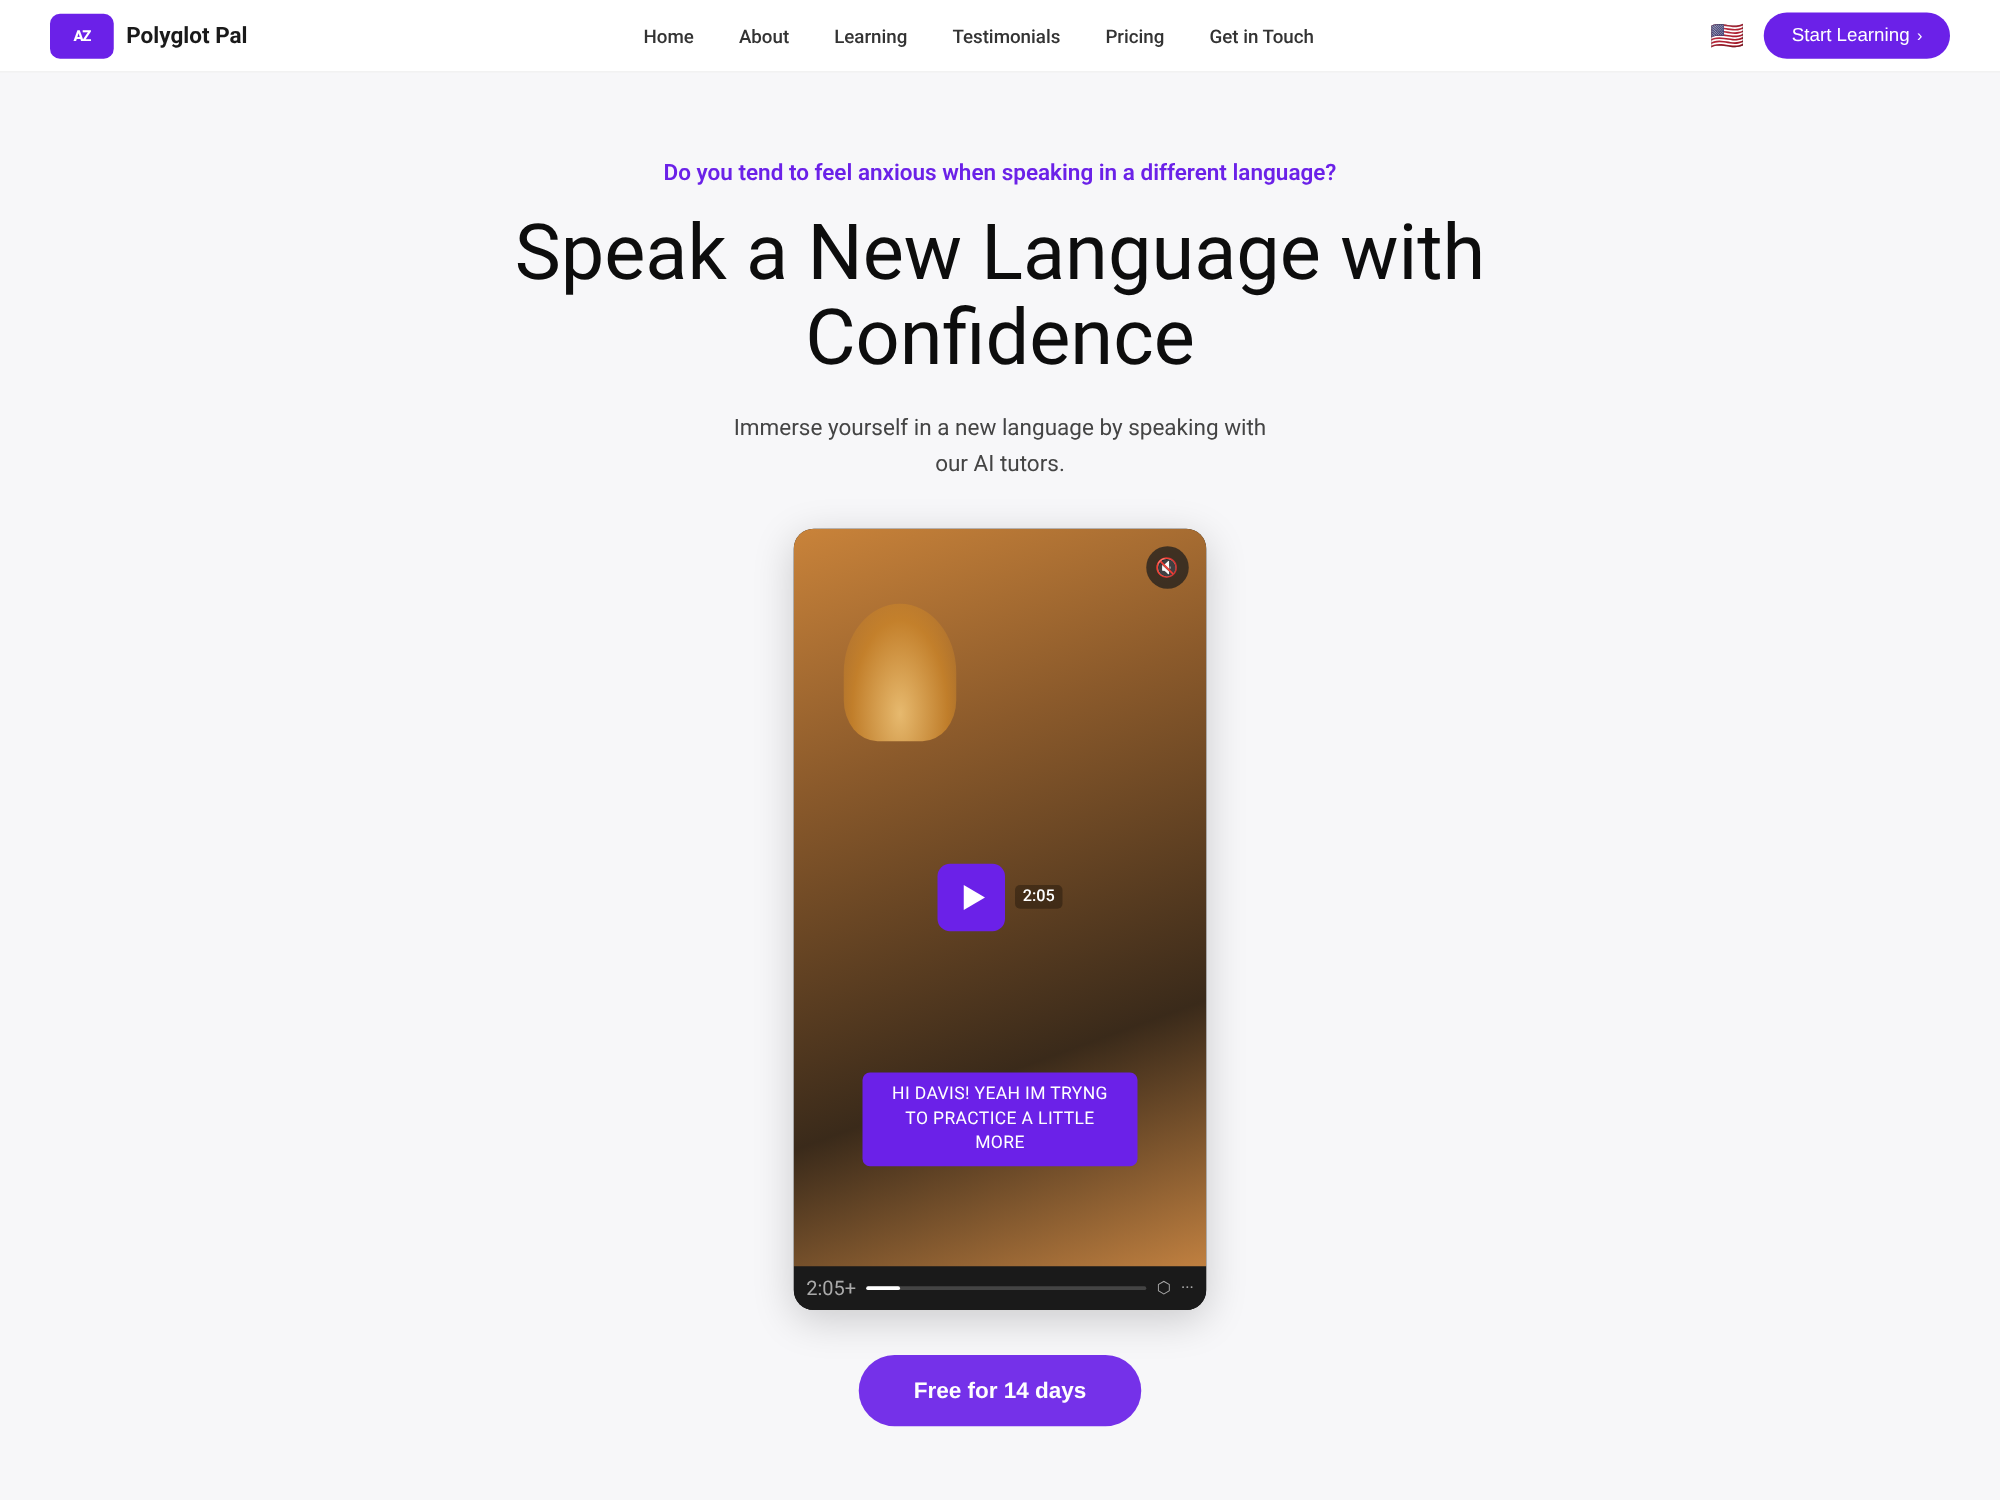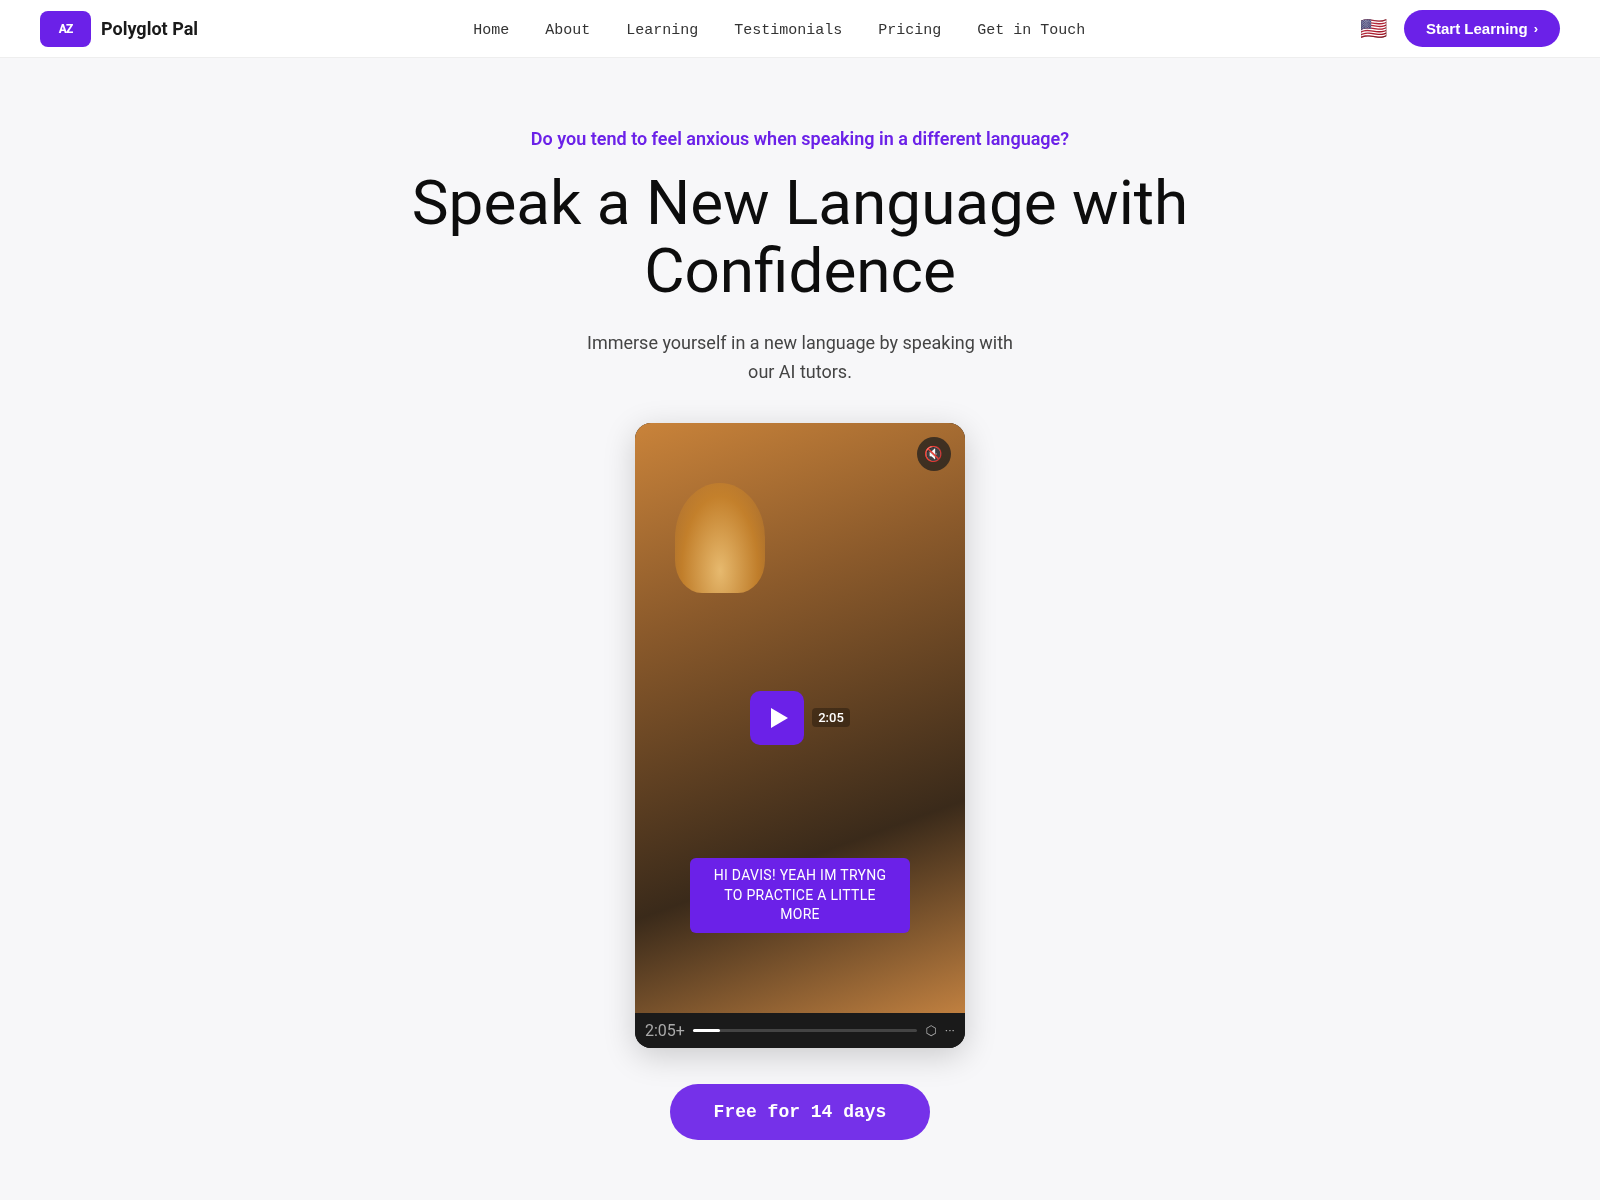--- a/index.html
+++ b/index.html
@@ -54,42 +54,41 @@
       align-items: center;
       gap: 36px;
       list-style: none;
     }
 
     .nav-links a {
       text-decoration: none;
       color: #333;
       font-size: 15px;
       font-weight: 500;
-      font-family: Liberation Mono, monospace;
     }
 
     .nav-right {
       display: flex;
       align-items: center;
       gap: 16px;
     }
 
     .flag-icon {
       font-size: 22px;
       cursor: pointer;
     }
 
     .btn-start {
       background: #6b21e8;
       color: #fff;
       border: none;
       border-radius: 24px;
       padding: 10px 22px;
       font-size: 15px;
-      font-weight: 700;
+      font-weight: 400;
       cursor: pointer;
       display: flex;
       align-items: center;
       gap: 6px;
     }
 
     .chevron-right {
       font-size: 13px;
     }
 
@@ -279,21 +278,20 @@
     .btn-cta-bottom {
       background: #6b21e8;
       color: #fff;
       border: none;
       border-radius: 30px;
       padding: 18px 44px;
       font-size: 18px;
       font-weight: 700;
       cursor: pointer;
       opacity: 0.92;
-      font-family: Liberation Mono, monospace;
     }
   </style>
 </head>
 <body>
 
 <nav>
   <a class="nav-logo" href="#">
     <div class="logo-icon">
       <span>AZ</span>
     </div>

